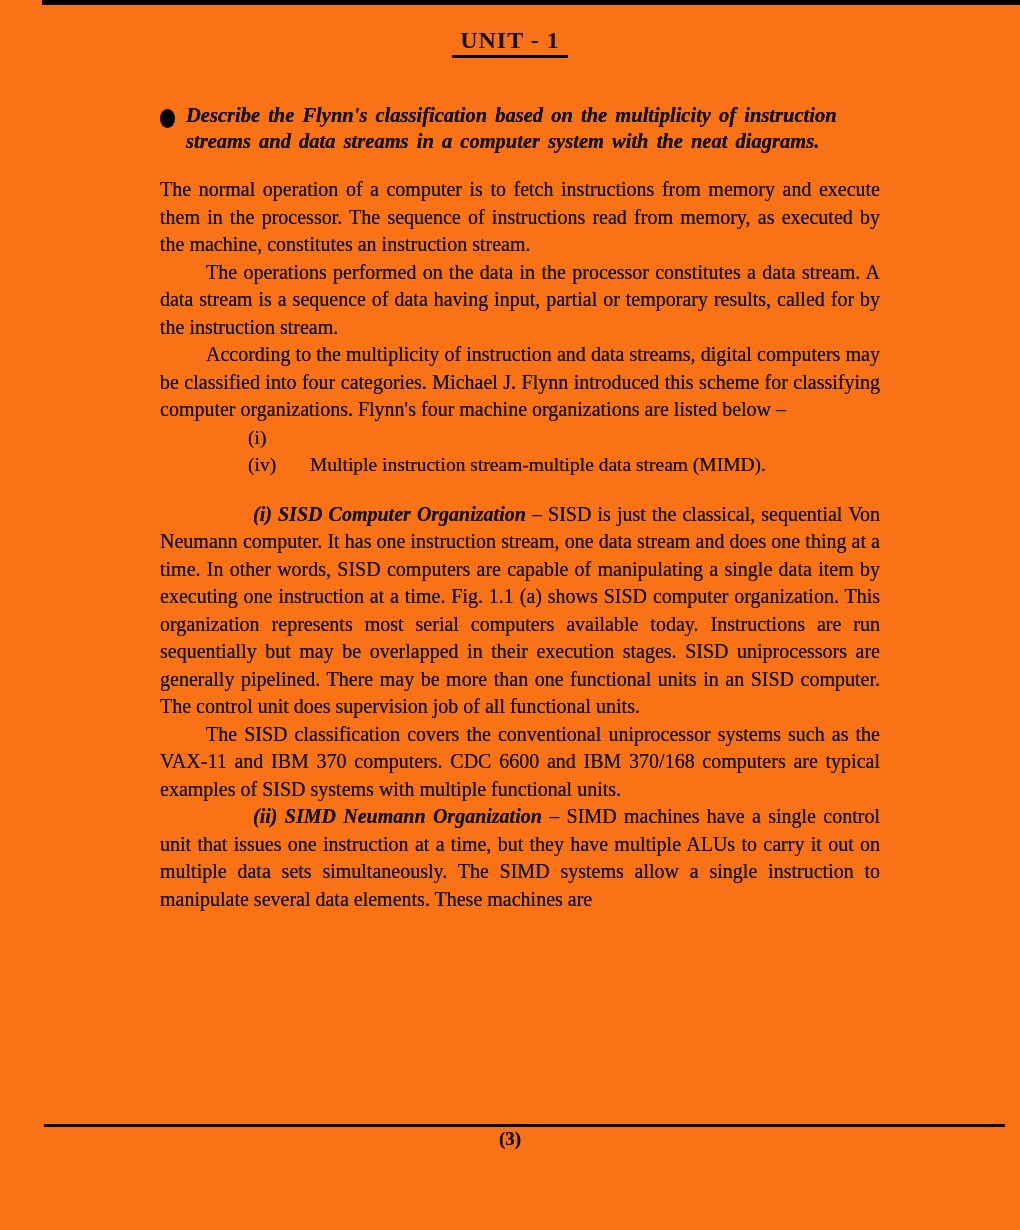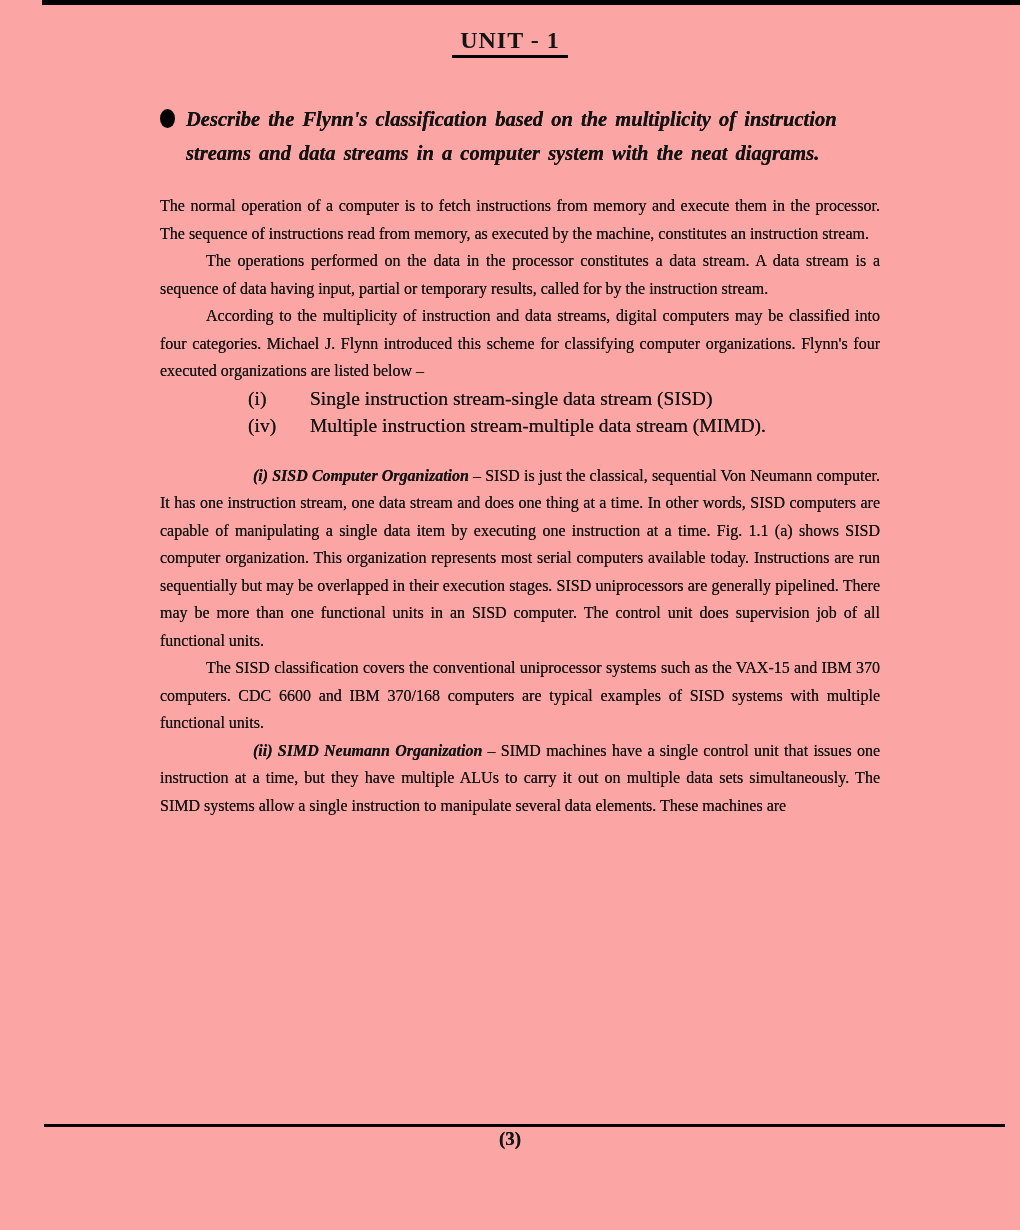--- a/index.html
+++ b/index.html
@@ -1,21 +1,21 @@
 <!DOCTYPE html>
 <html><head>
 <meta charset="utf-8">
 <style>
   * { margin: 0; padding: 0; box-sizing: border-box; }
   html, body { background: #ffffff; }
   .page {
     position: relative;
     width: 1020px;
     height: 1230px;
-    background: #fca5a5;
+    background: #f97316;
     overflow: hidden;
     font-family: "Liberation Serif", "DejaVu Serif", serif;
     color: #141414;
   }
   .topbar {
     position: absolute;
     left: 42px; top: 0;
     width: 978px; height: 5px;
     background: #000000;
   }
@@ -29,33 +29,33 @@
     padding: 0 8px 1px 8px;
   }
   .content { margin: 44px 140px 0 160px; }
   .question {
     display: flex;
     gap: 11px;
     width: 706px;
     font-weight: bold;
     font-style: italic;
     font-size: 20.5px;
-    line-height: 34px;
+    line-height: 26px;
     word-spacing: 3px;
     text-shadow: 0 0 0.5px #000;
   }
   .bullet {
     flex: 0 0 auto;
     width: 15px; height: 19px;
     background: #000;
     border-radius: 50%;
     margin-top: 7px;
   }
   .para {
-    font-size: 16px;
+    font-size: 20px;
     line-height: 27.5px;
     text-align: justify;
     text-shadow: 0 0 0.4px #222;
   }
   .first-para { margin-top: 22px; }
   .indent { text-indent: 46px; }
   .list {
     margin-left: 88px;
     font-size: 19.5px;
     line-height: 27.5px;
@@ -97,36 +97,35 @@
 
     <div class="question">
       <span class="bullet"></span>
       <span>Describe the Flynn's classification based on the multiplicity of instruction streams and data streams in a computer system with the neat diagrams.</span>
     </div>
 
     <p class="para first-para">The normal operation of a computer is to fetch instructions from memory and execute them in the processor. The sequence of instructions read from memory, as executed by the machine, constitutes an instruction stream.</p>
 
     <p class="para indent">The operations performed on the data in the processor constitutes a data stream. A data stream is a sequence of data having input, partial or temporary results, called for by the instruction stream.</p>
 
-    <p class="para indent">According to the multiplicity of instruction and data streams, digital computers may be classified into four categories. Michael J. Flynn introduced this scheme for classifying computer organizations. Flynn's four executed organizations are listed below –</p>
+    <p class="para indent">According to the multiplicity of instruction and data streams, digital computers may be classified into four categories. Michael J. Flynn introduced this scheme for classifying computer organizations. Flynn's four machine organizations are listed below –</p>
 
     <div class="list">
       <div class="list-item">
         <span class="num">(i)</span>
-        <span>Single instruction stream-single data stream (SISD)</span>
       </div>
       <div class="list-item">
         <span class="num">(iv)</span>
         <span>Multiple instruction stream-multiple data stream (MIMD).</span>
       </div>
     </div>
 
     <p class="para section gap-above"><span class="sect-head">(i) SISD Computer Organization</span> <span>– SISD is just the classical, sequential Von Neumann computer. It has one instruction stream, one data stream and does one thing at a time. In other words, SISD computers are capable of manipulating a single data item by executing one instruction at a time. Fig. 1.1 (a) shows SISD computer organization. This organization represents most serial computers available today. Instructions are run sequentially but may be overlapped in their execution stages. SISD uniprocessors are generally pipelined. There may be more than one functional units in an SISD computer. The control unit does supervision job of all functional units.</span></p>
 
-    <p class="para indent">The SISD classification covers the conventional uniprocessor systems such as the VAX-15 and IBM 370 computers. CDC 6600 and IBM 370/168 computers are typical examples of SISD systems with multiple functional units.</p>
+    <p class="para indent">The SISD classification covers the conventional uniprocessor systems such as the VAX-11 and IBM 370 computers. CDC 6600 and IBM 370/168 computers are typical examples of SISD systems with multiple functional units.</p>
 
     <p class="para section"><span class="sect-head">(ii) SIMD Neumann Organization</span> <span>– SIMD machines have a single control unit that issues one instruction at a time, but they have multiple ALUs to carry it out on multiple data sets simultaneously. The SIMD systems allow a single instruction to manipulate several data elements. These machines are</span></p>
 
   </div>
 
   <div class="footer-line"></div>
   <div class="page-num">(3)</div>
 
 </div>
 

